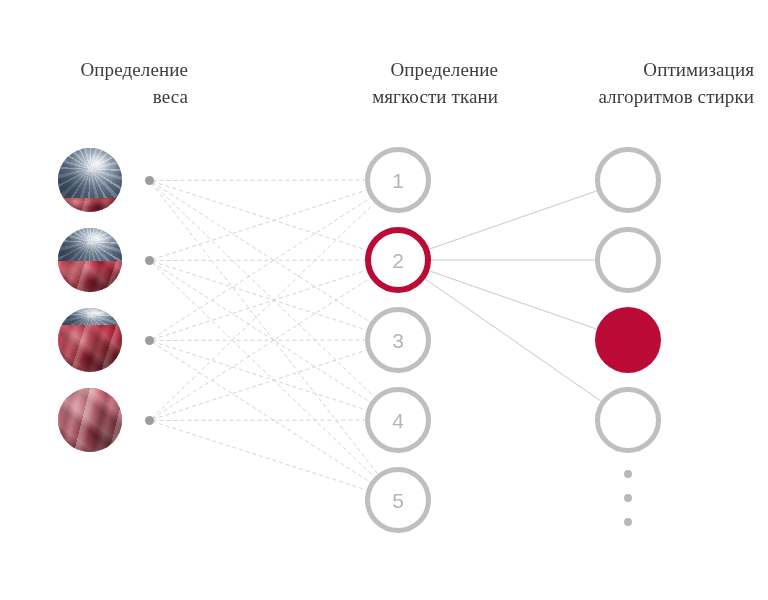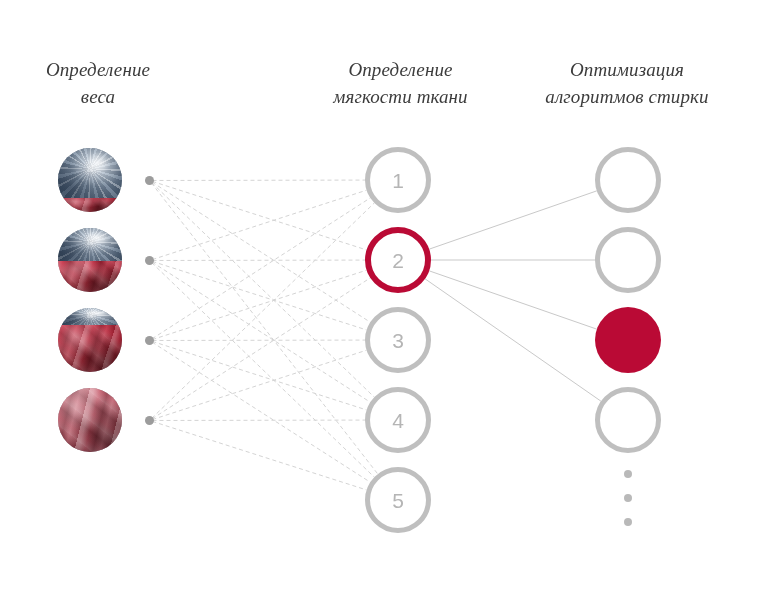--- a/index.html
+++ b/index.html
@@ -21,31 +21,30 @@
     position: absolute;
     left: 0;
     top: 0;
     width: 768px;
     height: 600px;
   }
 
   
   .col-heading {
     position: absolute;
-    text-align: center;
+    text-align: right;
     font-size: 19px;
     line-height: 1.42;
     color: #3c3c3c;
     letter-spacing: 0.1px;
     white-space: pre-line;
-    font-style: italic;
   }
   #heading-weight   { left: 8px;   top: 57px; width: 180px; }
   #heading-softness { left: 303px; top: 57px; width: 195px; }
-  #heading-optimize { left: 512px; top: 57px; width: 230px; }
+  #heading-optimize { left: 524px; top: 57px; width: 230px; }
 
   
   #edges {
     position: absolute;
     left: 0; top: 0;
     width: 768px; height: 600px;
     pointer-events: none;
   }
 
   

